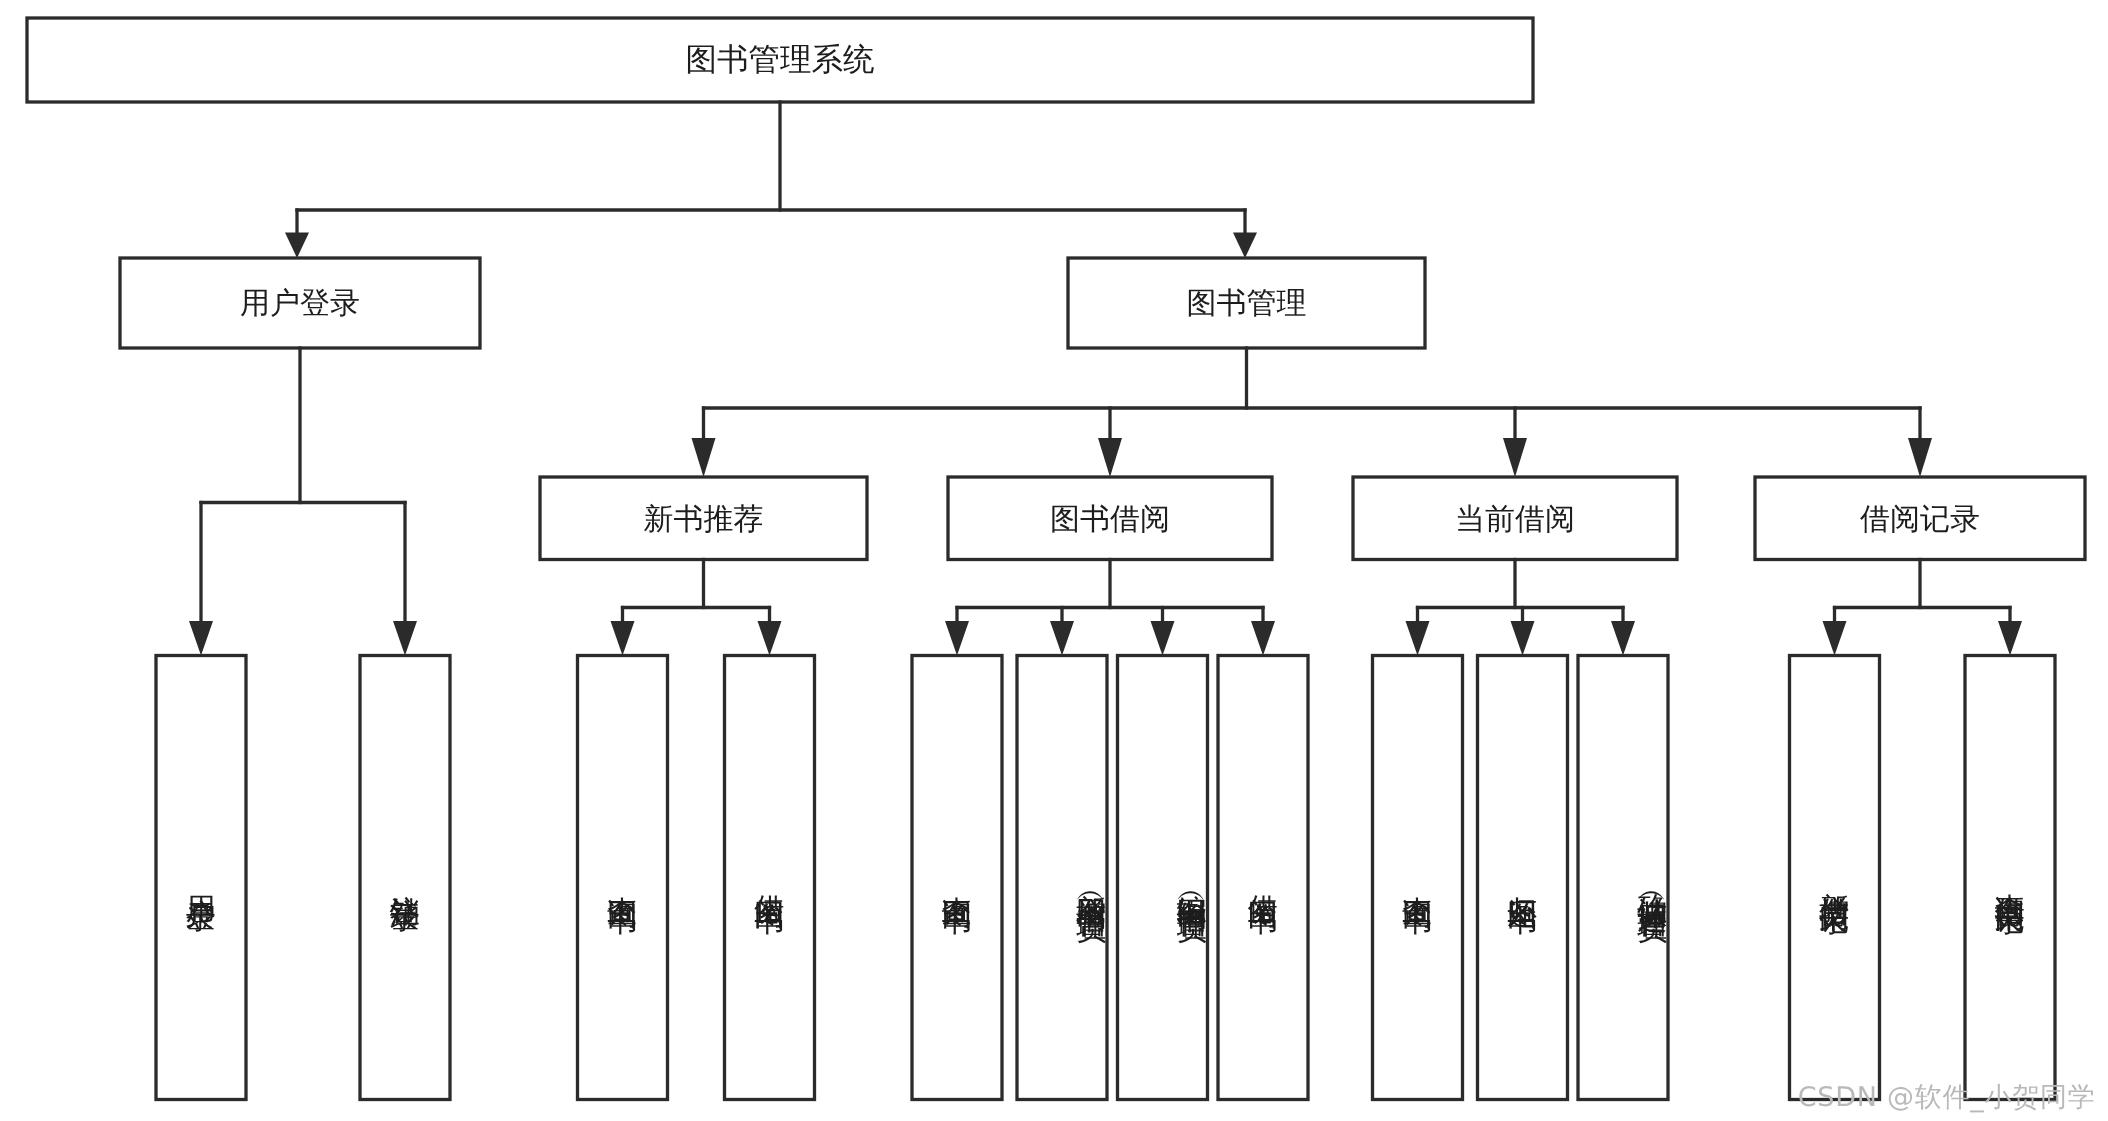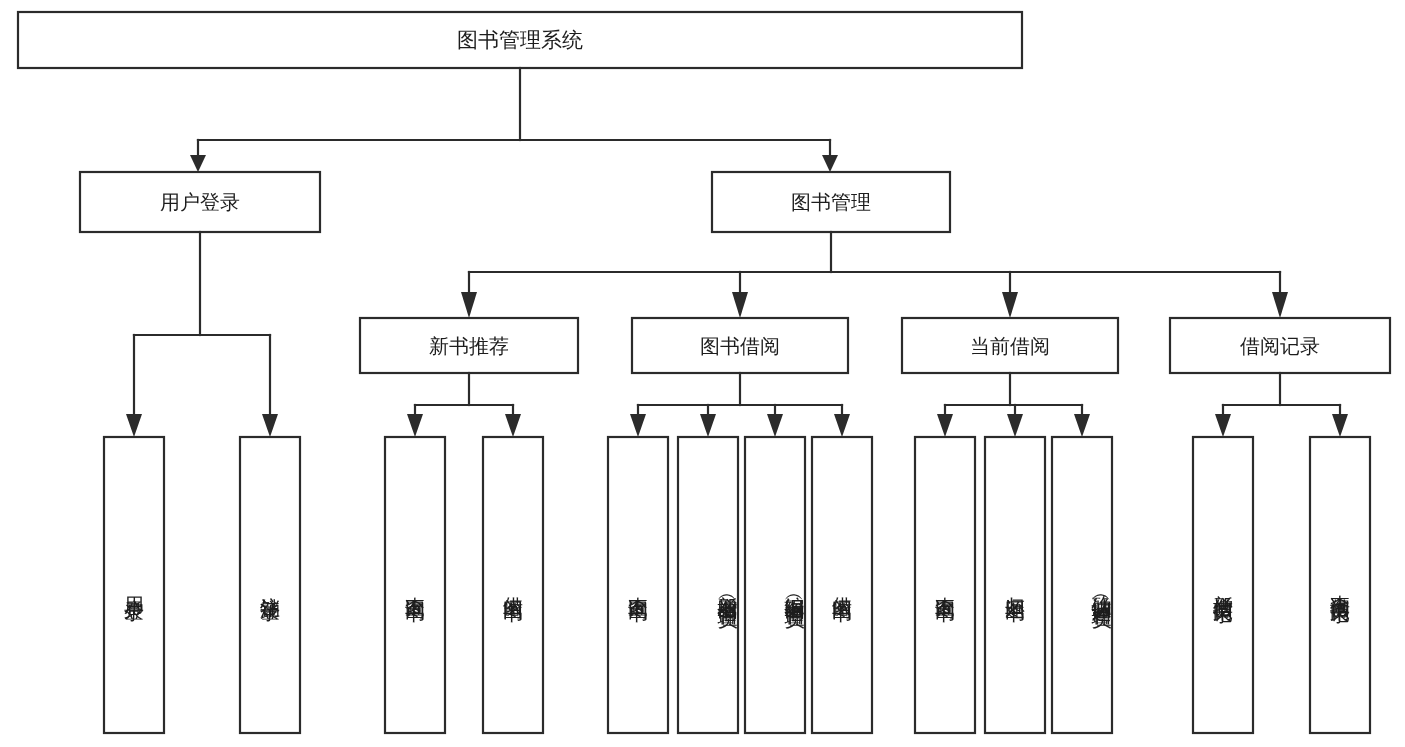--- a/index.html
+++ b/index.html
@@ -209,14 +209,15 @@
   <div class="vert-label" style="left:745px; top:437px; width:60px; height:296px; align-items:flex-start; padding-top:8px; box-sizing:border-box;">编辑图书（管理员）</div>
   <div class="vert-label" style="left:812px; top:437px; width:60px; height:296px;">借阅图书</div>
 
   <div class="vert-label" style="left:915px; top:437px; width:60px; height:296px;">查询图书</div>
   <div class="vert-label" style="left:985px; top:437px; width:60px; height:296px;">归还图书</div>
   <div class="vert-label" style="left:1052px; top:437px; width:60px; height:296px; align-items:flex-start; padding-top:8px; box-sizing:border-box;">确认归还（管理员）</div>
 
   <div class="vert-label" style="left:1193px; top:437px; width:60px; height:296px;">新增借阅记录</div>
   <div class="vert-label" style="left:1310px; top:437px; width:60px; height:296px;">查询借阅记录</div>
 
+  <div class="watermark">CSDN @软件_小贺同学</div>
 
 </div>
 
 </body></html>

